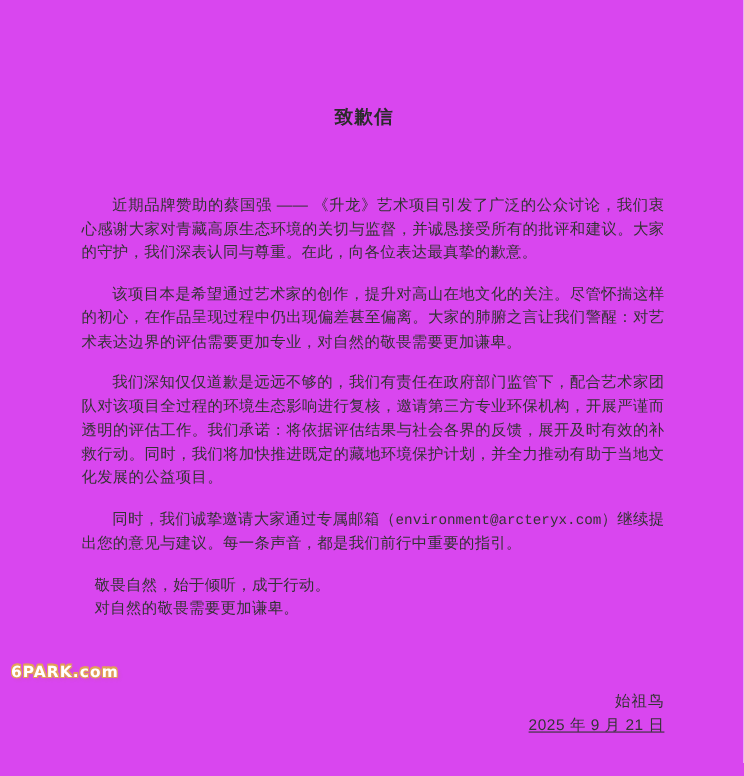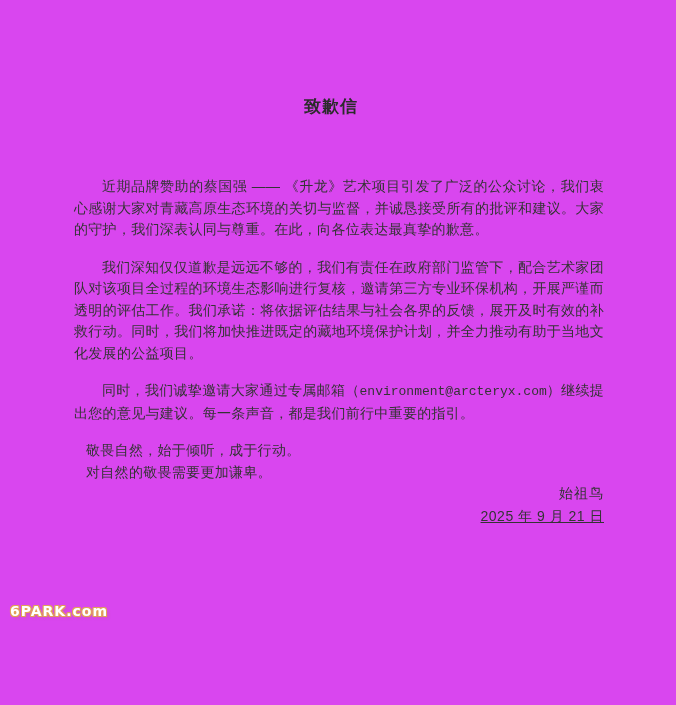--- a/index.html
+++ b/index.html
@@ -47,20 +47,21 @@
     margin: 0;
     font-size: 14px;
     line-height: 21.5px;
     text-indent: 2em;
     letter-spacing: 0.3px;
   }
   .closing-block {
     margin-top: 16px;
   }
   .sign-block {
+    margin-top: 63px;
     text-align: right;
     font-size: 14px;
     line-height: 21.5px;
   }
   .signature {
     letter-spacing: 1px;
   }
   .date {
     margin-top: 1px;
     letter-spacing: 0.5px;
@@ -97,20 +98,21 @@
 </style>
 </head>
 <body>
 
 <div class="page">
 
   <h1 class="title">致歉信</h1>
 
   <p class="para first">近期品牌赞助的蔡国强 —— 《升龙》艺术项目引发了广泛的公众讨论，我们衷心感谢大家对青藏高原生态环境的关切与监督，并诚恳接受所有的批评和建议。大家的守护，我们深表认同与尊重。在此，向各位表达最真挚的歉意。</p>
 
+  <p class="para">该项目本是希望通过艺术家的创作，提升对高山在地文化的关注。尽管怀揣这样的初心，在作品呈现过程中仍出现偏差甚至偏离。大家的肺腑之言让我们警醒：对艺术表达边界的评估需要更加专业，对自然的敬畏需要更加谦卑。</p>
 
   <p class="para">我们深知仅仅道歉是远远不够的，我们有责任在政府部门监管下，配合艺术家团队对该项目全过程的环境生态影响进行复核，邀请第三方专业环保机构，开展严谨而透明的评估工作。我们承诺：将依据评估结果与社会各界的反馈，展开及时有效的补救行动。同时，我们将加快推进既定的藏地环境保护计划，并全力推动有助于当地文化发展的公益项目。</p>
 
   <p class="para"><span>同时，我们诚挚邀请大家通过专属邮箱（</span><span class="email">environment@arcteryx.com</span><span>）继续提出您的意见与建议。每一条声音，都是我们前行中重要的指引。</span></p>
 
   <div class="closing-block">
     <p class="closing">敬畏自然，始于倾听，成于行动。</p>
     <p class="closing">对自然的敬畏需要更加谦卑。</p>
   </div>
 

